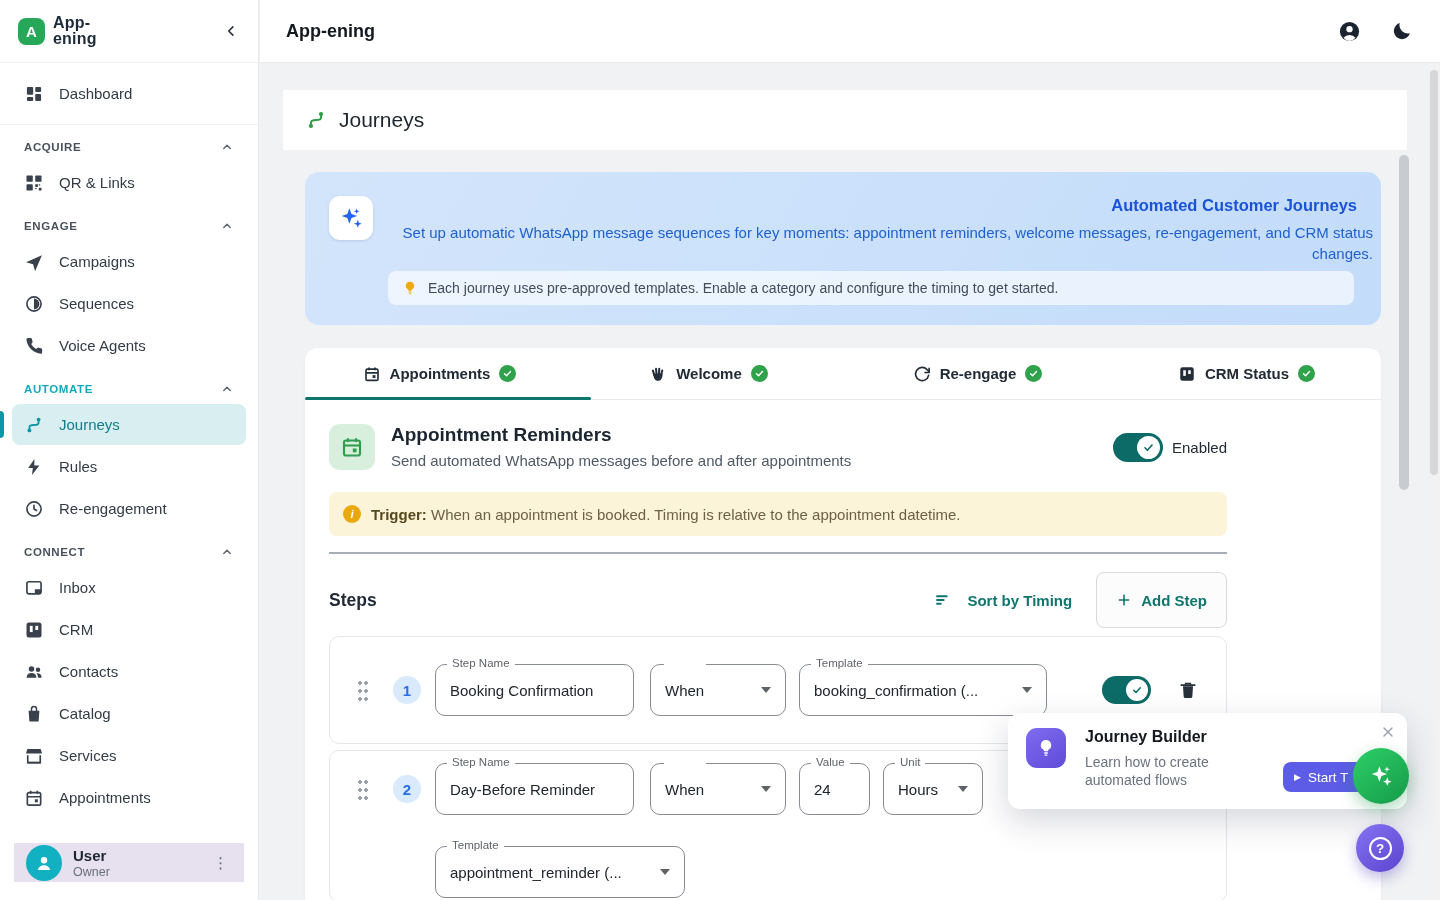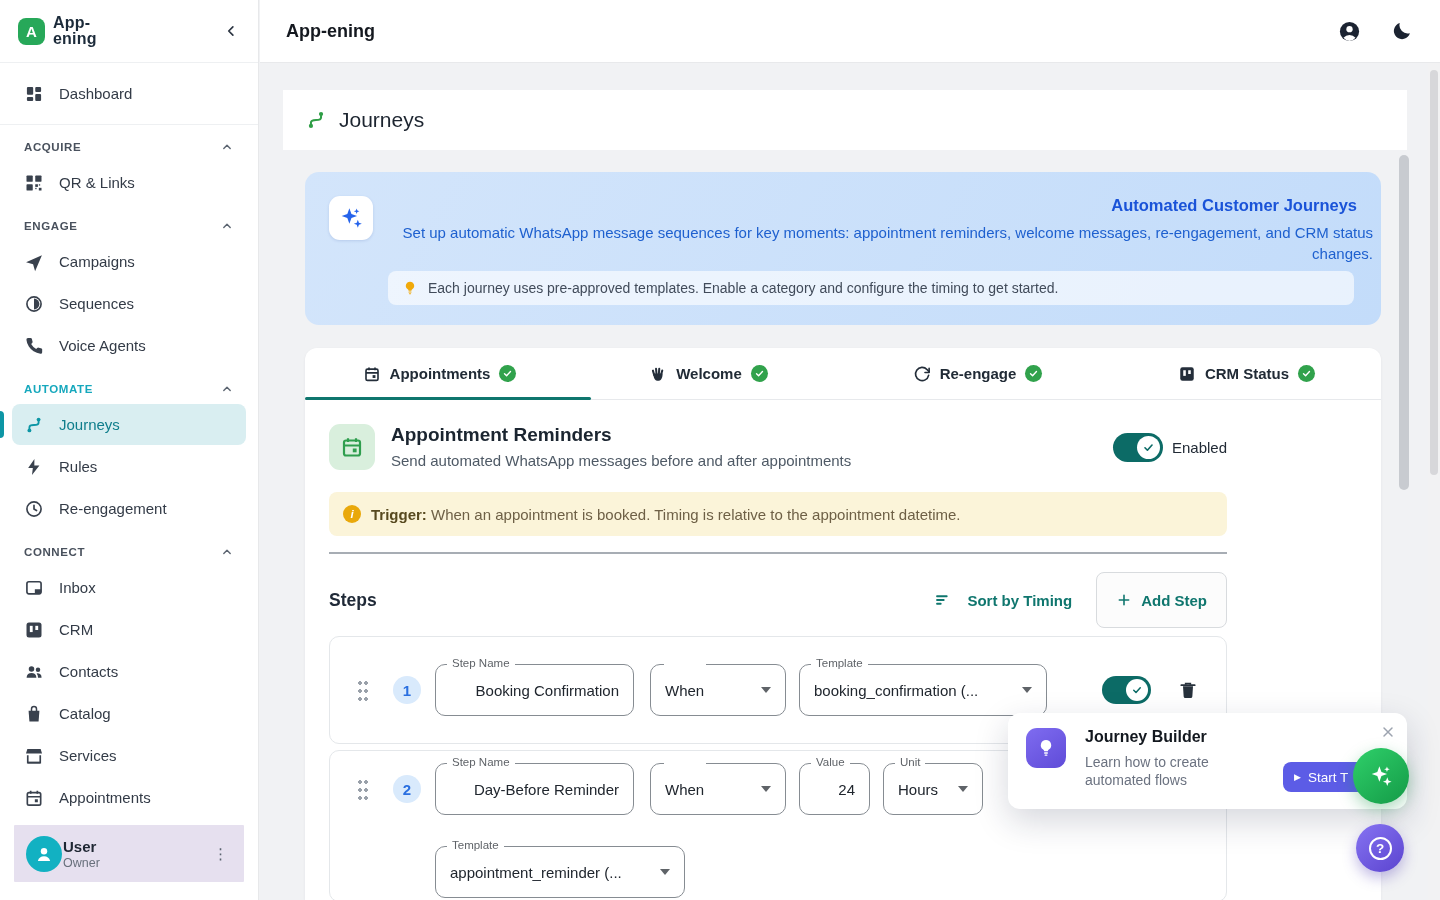--- a/index.html
+++ b/index.html
@@ -15,21 +15,21 @@
   .collapse { margin-left:auto; color:#2a3340; cursor:pointer; }
   .nav-top { padding:9px 12px; border-bottom:1px solid #eef0f2; }
   .nav-sec { display:flex; align-items:center; justify-content:space-between; padding:15px 24px 7px 24px; font-size:11.5px; font-weight:bold; letter-spacing:.6px; color:#49515d; }
   .nav-sec .sec-chev { color:#5b6470; }
   .nav-group { padding:0 12px; }
   .nav-item { position:relative; height:41px; margin:1px 0; border-radius:8px; display:flex; align-items:center; gap:15px; padding:0 12px; font-size:15px; color:#333b47; cursor:pointer; }
   .nav-item .ni-icon { width:20px; height:20px; color:#39414d; flex:none; }
   .nav-item.active { background:#d9eef1; color:#0f7e8c; font-weight:500; }
   .nav-item.active .ni-icon { color:#0d96a5; }
   .nav-item.active::before { content:""; position:absolute; left:-12px; top:7px; width:4px; height:27px; background:#0d96a5; border-radius:0 4px 4px 0; }
-  .user-card { position:absolute; left:14px; right:14px; bottom:18px; height:57px; background:#e6e0ef; border-radius:1px; display:flex; align-items:center; padding:0 12px; gap:1px; z-index:5; }
+  .user-card { position:absolute; left:14px; right:14px; bottom:18px; height:39px; background:#e6e0ef; border-radius:1px; display:flex; align-items:center; padding:0 12px; gap:11px; z-index:5; }
   .avatar { width:36px; height:36px; border-radius:50%; background:#12b1c2; display:flex; align-items:center; justify-content:center; flex:none; }
   .user-name { font-size:15px; font-weight:bold; color:#1f2733; }
   .user-role { font-size:12.5px; color:#68707c; margin-top:1px; }
   .kebab { margin-left:auto; color:#5b6470; font-size:15px; cursor:pointer; padding:4px; }
 
   
   .topbar { position:absolute; left:260px; top:0; width:1180px; height:63px; background:#fff; border-bottom:1px solid #e8e9eb; display:flex; align-items:center; padding:0 26px; z-index:20; }
   .topbar-title { font-size:18px; font-weight:bold; color:#14181f; }
   .topbar-icons { margin-left:auto; display:flex; align-items:center; gap:30px; color:#1b2331; }
   .tb-icon { width:23px; height:23px; cursor:pointer; }
@@ -83,21 +83,21 @@
   .add-btn { margin-left:24px; height:56px; padding:0 19px; border:1px solid #d8dbde; border-radius:8px; background:#fcfcfc; display:flex; align-items:center; gap:9px; color:#0f766e; font-size:15px; font-weight:600; cursor:pointer; }
   .add-btn .p-icon { width:16px; height:16px; }
 
   .step-card { margin-top:16px; border:1px solid #e4e7ea; border-radius:10px; background:#fff; }
   .step-card.second { margin-top:6px; height:152px; padding-top:12px; }
   .step-row { display:flex; align-items:center; padding:0 28px 0 27px; height:106px; }
   .step-card.second .step-row { height:52px; }
   .step-row2 { display:flex; align-items:center; margin-top:31px; padding-left:105px; height:52px; }
   .drag { width:12px; height:22px; background-image:radial-gradient(circle,#9aa1aa 1.7px,transparent 2px); background-size:6px 8px; flex:none; cursor:grab; }
   .stepnum { margin-left:24px; width:28px; height:28px; border-radius:50%; background:#d9eafc; color:#2a6fe0; font-size:15px; font-weight:600; display:flex; align-items:center; justify-content:center; flex:none; }
-  .fld { position:relative; height:52px; border:1px solid #868c92; border-radius:10px; background:#fff; display:flex; align-items:center; padding:0 14px; font-size:15px; color:#20262e; flex:none;justify-content:flex-end; }
+  .fld { position:relative; height:52px; border:1px solid #868c92; border-radius:10px; background:#fff; display:flex; align-items:center; padding:0 14px; font-size:15px; color:#20262e; flex:none; }
   .fld .lab { position:absolute; top:-8px; left:11px; background:#fff; padding:0 5px; font-size:11.5px; color:#5f6368; white-space:nowrap; }
   .fld .notch { position:absolute; top:-1px; left:13px; width:42px; height:2px; background:#fff; }
   .caret { width:0; height:0; border-left:5px solid transparent; border-right:5px solid transparent; border-top:6px solid #5f6368; margin-left:auto; flex:none; }
   .f-name { width:199px; margin-left:14px; }
   .f-when { width:136px; margin-left:16px; }
   .f-tpl  { width:248px; margin-left:13px; }
   .f-val  { width:71px;  margin-left:13px; }
   .f-unit { width:100px; margin-left:13px; }
   .f-tpl2 { width:250px; }
   .step-end { margin-left:auto; display:flex; align-items:center; }

